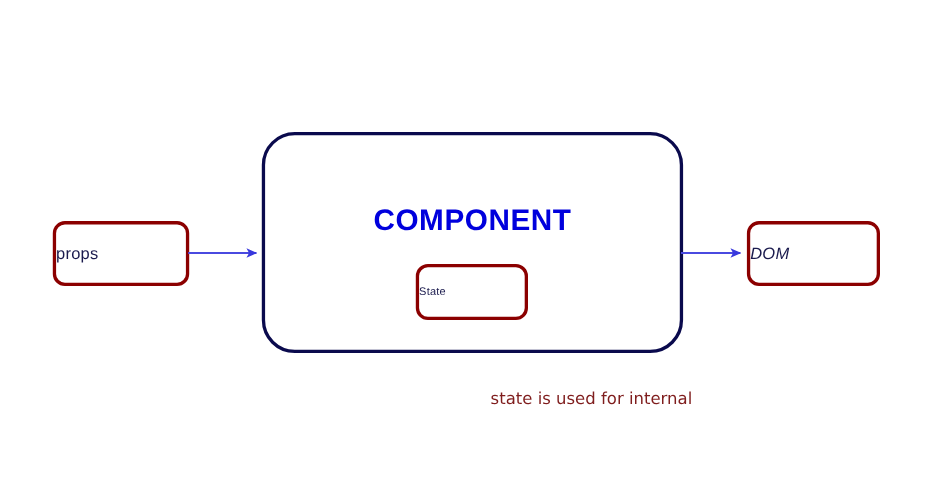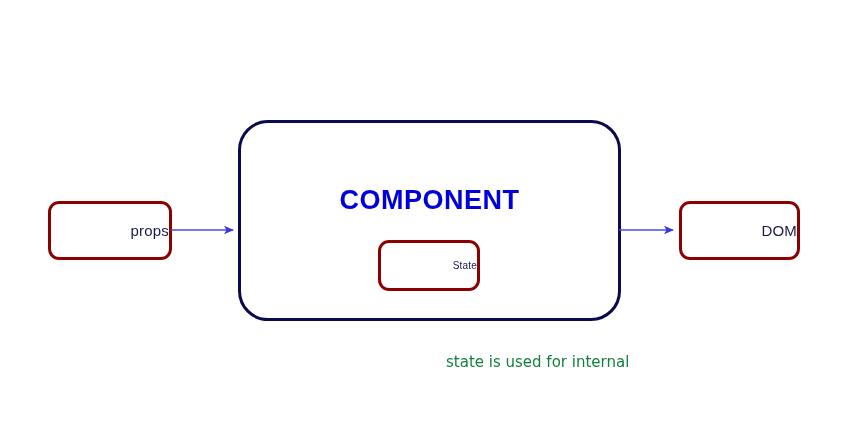--- a/index.html
+++ b/index.html
@@ -21,21 +21,21 @@
 
   
   .node-box {
     position: absolute;
     box-sizing: border-box;
     background: #ffffff;
     border: 3px solid #8B0000;
     border-radius: 11px;
     display: flex;
     align-items: center;
-    justify-content: flex-end;
+    justify-content: flex-start;
   }
   .node-label {
     font-family: "Liberation Sans", sans-serif;
     font-size: 15px;
     color: #1a1a4d;
     letter-spacing: 0.2px;
     white-space: nowrap;
   }
 
   
@@ -45,20 +45,21 @@
     width: 124px;
     height: 59px;
   }
 
   
   #dom-box {
     left: 679px;
     top: 201px;
     width: 121px;
     height: 59px;
+    font-style: italic;
   }
 
   
   #component-box {
     position: absolute;
     box-sizing: border-box;
     left: 238px;
     top: 120px;
     width: 383px;
     height: 201px;
@@ -108,21 +109,21 @@
   }
 
   
   #caption {
     position: absolute;
     left: 446px;
     top: 352px;
     font-family: "DejaVu Sans", sans-serif;
     font-size: 15px;
     line-height: 21px;
-    color: #15803d;
+    color: #7f1d1d;
     white-space: nowrap;
   }
   #caption .cap-line {
     display: block;
   }
 </style>
 </head>
 <body>
 
 <div id="canvas">

